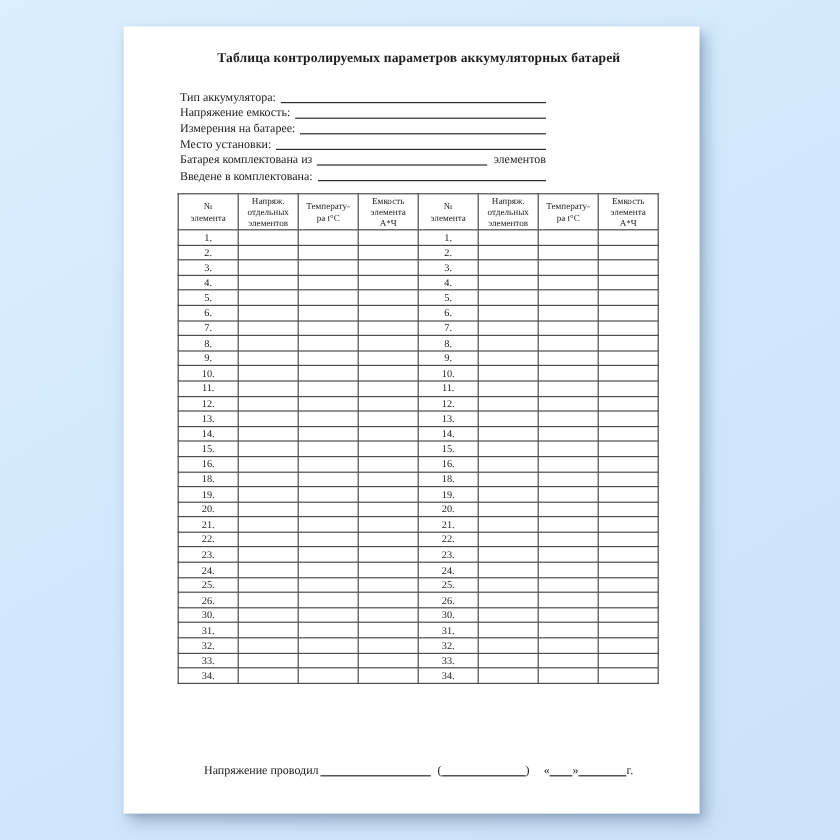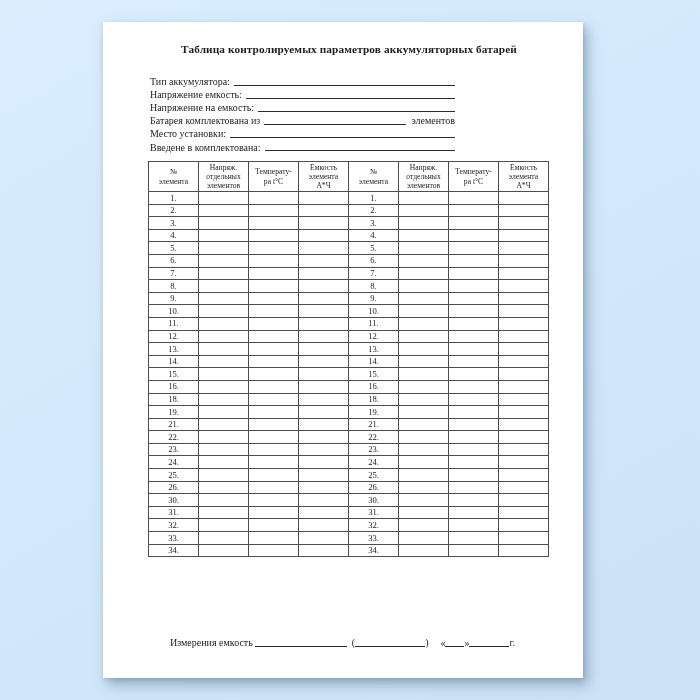--- a/index.html
+++ b/index.html
@@ -62,31 +62,31 @@
   <div class="fields">
     <div class="field-row">
       <span class="field-label">Тип аккумулятора:</span>
       <span class="fill-line"></span>
     </div>
     <div class="field-row">
       <span class="field-label">Напряжение емкость:</span>
       <span class="fill-line"></span>
     </div>
     <div class="field-row">
-      <span class="field-label">Напряжение на емкость:</span>
+      <span class="field-label">Измерения на батарее:</span>
+      <span class="fill-line"></span>
+    </div>
+    <div class="field-row">
+      <span class="field-label">Место установки:</span>
       <span class="fill-line"></span>
     </div>
     <div class="field-row">
       <span class="field-label">Батарея комплектована из</span>
       <span class="fill-line"></span>
       <span class="suffix">элементов</span>
-    </div>
-    <div class="field-row">
-      <span class="field-label">Место установки:</span>
-      <span class="fill-line"></span>
     </div>
     <div class="field-row">
       <span class="field-label">Введене в комплектована:</span>
       <span class="fill-line"></span>
     </div>
   </div>
 
   <div class="table-wrap">
     <table class="params">
       <colgroup>
@@ -298,20 +298,30 @@
             <td>19.</td>
             <td></td>
             <td></td>
             <td></td>
             <td>19.</td>
             <td></td>
             <td></td>
             <td></td>
           </tr>
           <tr>
+            <td>20.</td>
+            <td></td>
+            <td></td>
+            <td></td>
+            <td>20.</td>
+            <td></td>
+            <td></td>
+            <td></td>
+          </tr>
+          <tr>
             <td>21.</td>
             <td></td>
             <td></td>
             <td></td>
             <td>21.</td>
             <td></td>
             <td></td>
             <td></td>
           </tr>
           <tr>
@@ -412,21 +422,21 @@
             <td>34.</td>
             <td></td>
             <td></td>
             <td></td>
           </tr>
         </tbody>
     </table>
   </div>
 
   <div class="sig-footer">
-    <span>Измерения емкость</span>
+    <span>Напряжение проводил</span>
     <span class="f-line w1"></span>
     <span class="gap-s"></span>
     <span>(</span>
     <span class="f-line w2"></span>
     <span>)</span>
     <span class="gap-m"></span>
     <span>«</span>
     <span class="f-line w3"></span>
     <span>»</span>
     <span class="f-line w4"></span>

